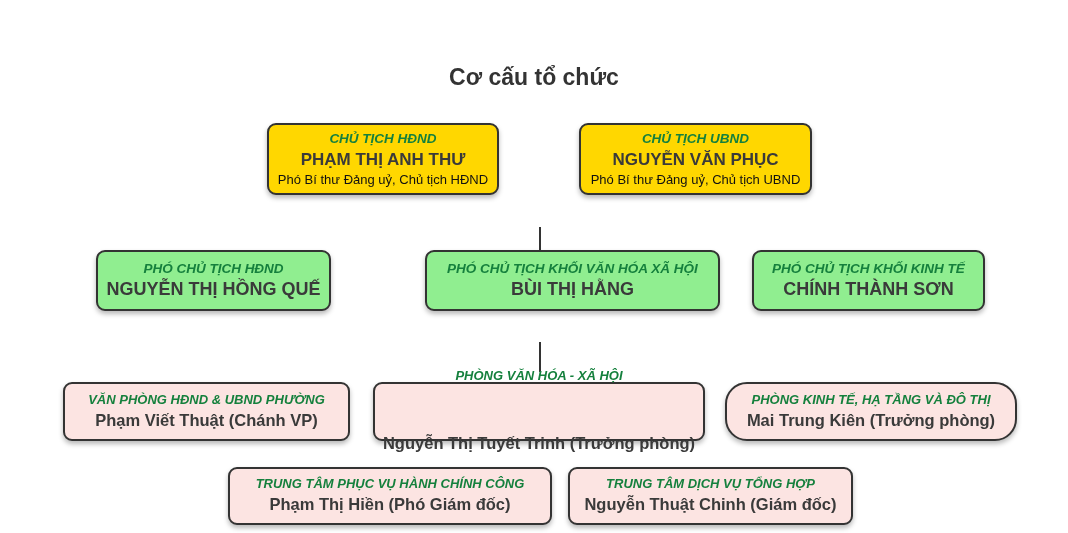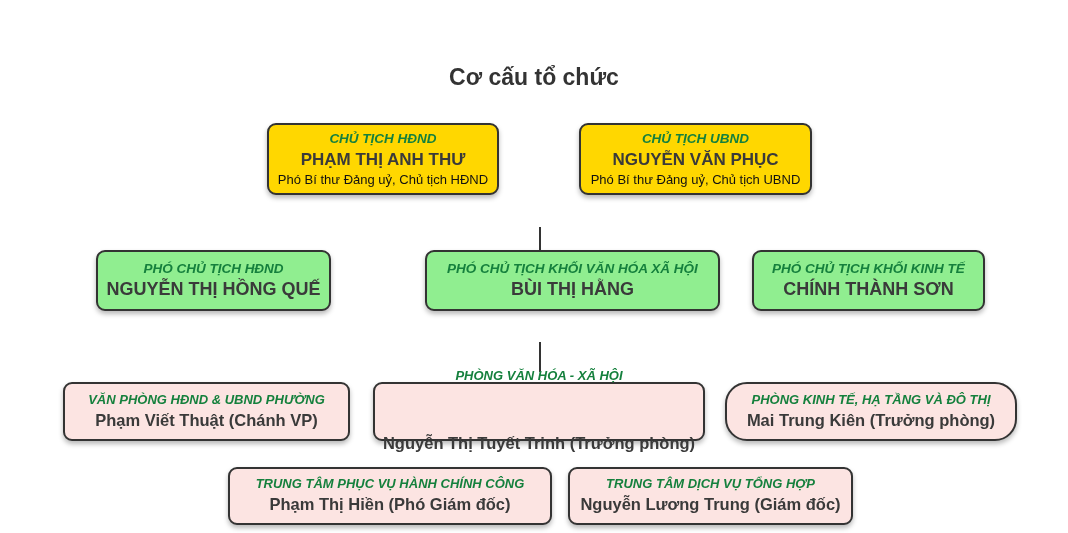--- a/index.html
+++ b/index.html
@@ -128,16 +128,16 @@
     <div class="person">Mai Trung Kiên (Trưởng phòng)</div>
   </div>
 
   <div class="node pink" style="left:228px; top:433px; width:324px; height:58px;">
     <div class="role">TRUNG TÂM PHỤC VỤ HÀNH CHÍNH CÔNG</div>
     <div class="person">Phạm Thị Hiền (Phó Giám đốc)</div>
   </div>
 
   <div class="node pink" style="left:568px; top:433px; width:285px; height:58px;">
     <div class="role">TRUNG TÂM DỊCH VỤ TỔNG HỢP</div>
-    <div class="person">Nguyễn Lương Trung (Giám đốc)</div>
+    <div class="person">Nguyễn Thuật Chinh (Giám đốc)</div>
   </div>
 
 </div>
 
 </body></html>

